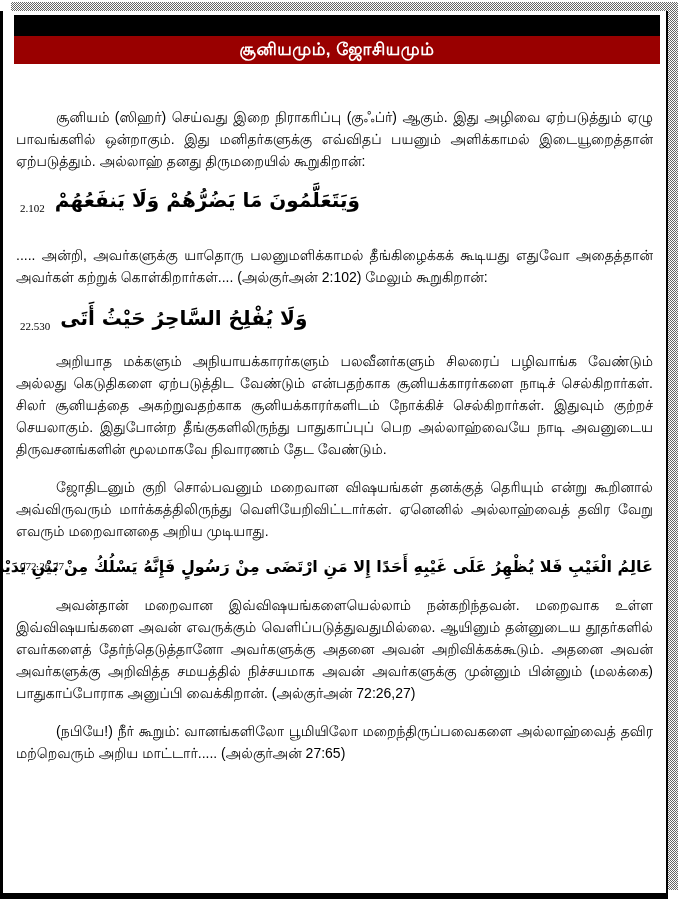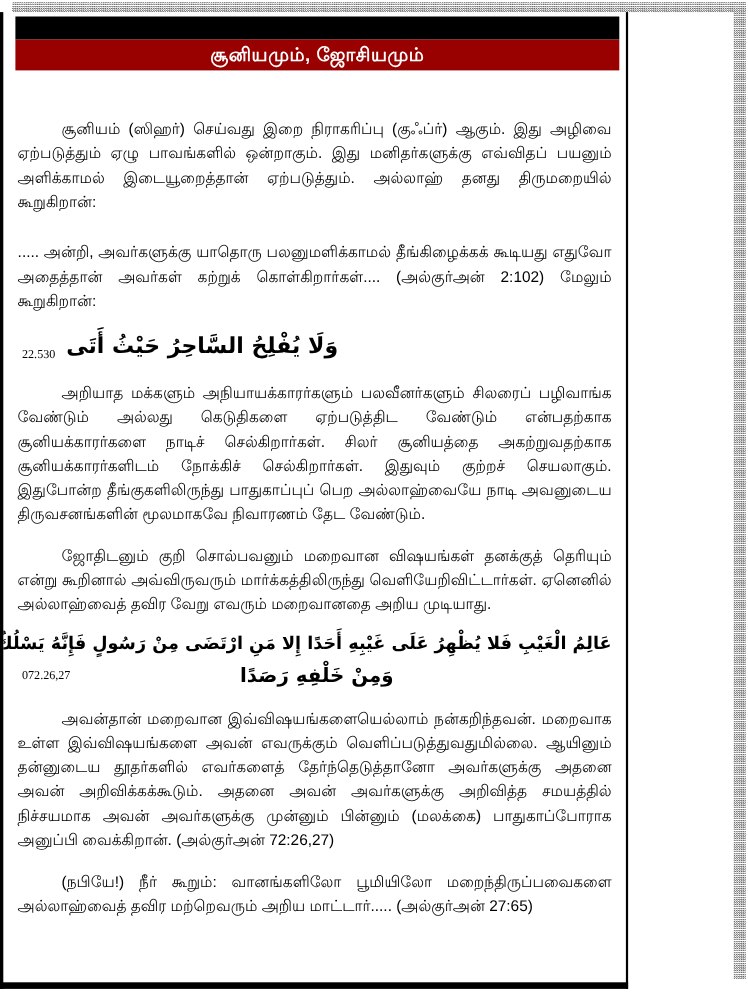--- a/index.html
+++ b/index.html
@@ -21,21 +21,21 @@
     background: repeating-conic-gradient(#666666 0% 25%, #ffffff 0% 50%);
     background-size: 2px 2px;
   }
   .shadow-top   { left: 11px; top: 2px; width: 667px; height: 9px; }
   .shadow-right { left: 667px; top: 2px; width: 11px; height: 888px; }
 
   
   .page {
     position: absolute;
     left: 0; top: 11px;
-    width: 571px; height: 888px;
+    width: 668px; height: 888px;
     box-sizing: border-box;
     background: #ffffff;
     border-left: 3px solid #000000;
     border-right: 2px solid #000000;
     border-bottom: 6px solid #000000;
     overflow: hidden;
   }
 
   .bar-black {
     margin: 4px 6px 0 11px;
@@ -130,38 +130,41 @@
 
 <div class="page">
 
   <div class="bar-black"></div>
   <div class="bar-red">சூனியமும்,  ஜோசியமும்</div>
 
   <div class="content">
 
     <p class="para p-intro">சூனியம் (ஸிஹர்) செய்வது இறை நிராகரிப்பு (குஃப்ர்) ஆகும். இது அழிவை ஏற்படுத்தும் ஏழு பாவங்களில் ஒன்றாகும். இது மனிதர்களுக்கு எவ்விதப் பயனும் அளிக்காமல் இடையூறைத்தான் ஏற்படுத்தும். அல்லாஹ் தனது திருமறையில் கூறுகிறான்:</p>
 
+    <div class="verse v-2102">
+      <span class="vref">2.102</span>
+      <span class="varabic">وَيَتَعَلَّمُونَ مَا يَضُرُّهُمْ وَلَا يَنفَعُهُمْ</span>
+    </div>
 
     <p class="para no-indent p-t2102">..... அன்றி, அவர்களுக்கு யாதொரு பலனுமளிக்காமல் தீங்கிழைக்கக் கூடியது எதுவோ அதைத்தான் அவர்கள் கற்றுக் கொள்கிறார்கள்.... (அல்குர்அன் 2:102) மேலும் கூறுகிறான்:</p>
 
     <div class="verse v-2069">
       <span class="vref">22.530</span>
       <span class="varabic">وَلَا يُفْلِحُ السَّاحِرُ حَيْثُ أَتَى</span>
     </div>
 
 
     <p class="para p-sorc">அறியாத மக்களும் அநியாயக்காரர்களும் பலவீனர்களும் சிலரைப் பழிவாங்க வேண்டும் அல்லது கெடுதிகளை ஏற்படுத்திட வேண்டும் என்பதற்காக சூனியக்காரர்களை நாடிச் செல்கிறார்கள். சிலர் சூனியத்தை அகற்றுவதற்காக சூனியக்காரர்களிடம் நோக்கிச் செல்கிறார்கள். இதுவும் குற்றச் செயலாகும். இதுபோன்ற தீங்குகளிலிருந்து பாதுகாப்புப் பெற அல்லாஹ்வையே நாடி அவனுடைய திருவசனங்களின் மூலமாகவே நிவாரணம் தேட வேண்டும்.</p>
 
     <p class="para p-astro">ஜோதிடனும் குறி சொல்பவனும் மறைவான விஷயங்கள் தனக்குத் தெரியும் என்று கூறினால் அவ்விருவரும் மார்க்கத்திலிருந்து வெளியேறிவிட்டார்கள். ஏனெனில் அல்லாஹ்வைத் தவிர வேறு எவரும் மறைவானதை அறிய முடியாது.</p>
 
     <div class="v-7226">
       <div class="varabic v3line1">عَالِمُ الْغَيْبِ فَلا يُظْهِرُ عَلَى غَيْبِهِ أَحَدًا  إِلا مَنِ ارْتَضَى مِنْ رَسُولٍ فَإِنَّهُ يَسْلُكُ مِنْ بَيْنِ يَدَيْهِ</div>
       <div class="v3line2wrap">
         <span class="vref">072.26,27</span>
-        <span class="varabic v3line2">وَمِنْ خَلْفِهِ رَصَدًا</span>
       </div>
     </div>
 
     <p class="para p-t72">அவன்தான் மறைவான இவ்விஷயங்களையெல்லாம் நன்கறிந்தவன். மறைவாக உள்ள இவ்விஷயங்களை அவன் எவருக்கும் வெளிப்படுத்துவதுமில்லை. ஆயினும் தன்னுடைய தூதர்களில் எவர்களைத் தேர்ந்தெடுத்தானோ அவர்களுக்கு அதனை அவன் அறிவிக்கக்கூடும். அதனை அவன் அவர்களுக்கு அறிவித்த சமயத்தில் நிச்சயமாக அவன் அவர்களுக்கு முன்னும் பின்னும் (மலக்கை) பாதுகாப்போராக அனுப்பி வைக்கிறான். (அல்குர்அன் 72:26,27)</p>
 
 
     <p class="para p-t2765">(நபியே!) நீர் கூறும்: வானங்களிலோ பூமியிலோ மறைந்திருப்பவைகளை அல்லாஹ்வைத் தவிர மற்றெவரும் அறிய மாட்டார்..... (அல்குர்அன் 27:65)</p>
 
   </div>
 </div>

